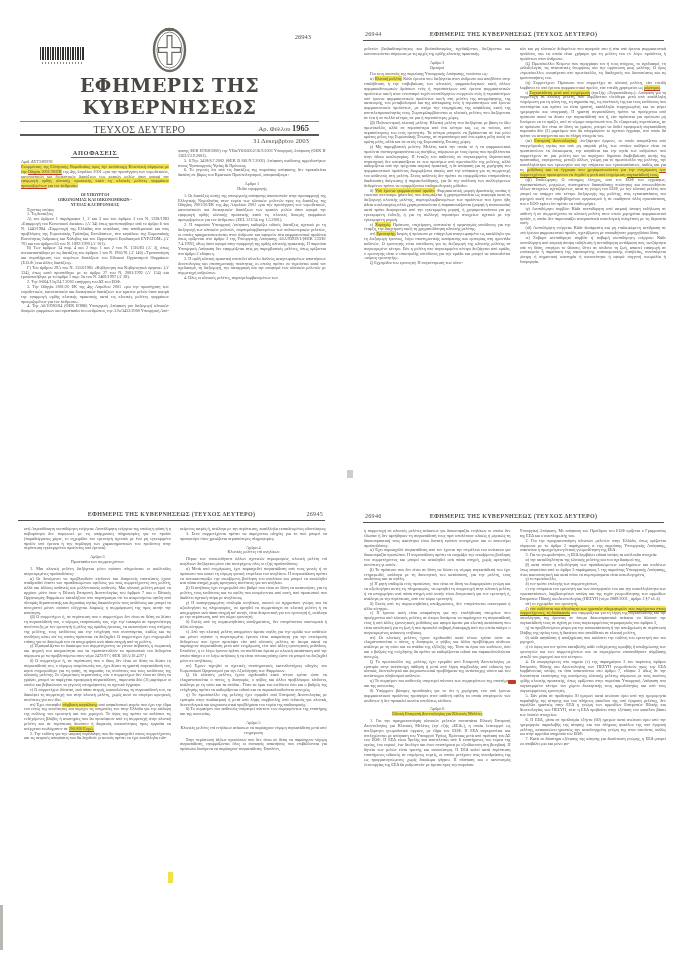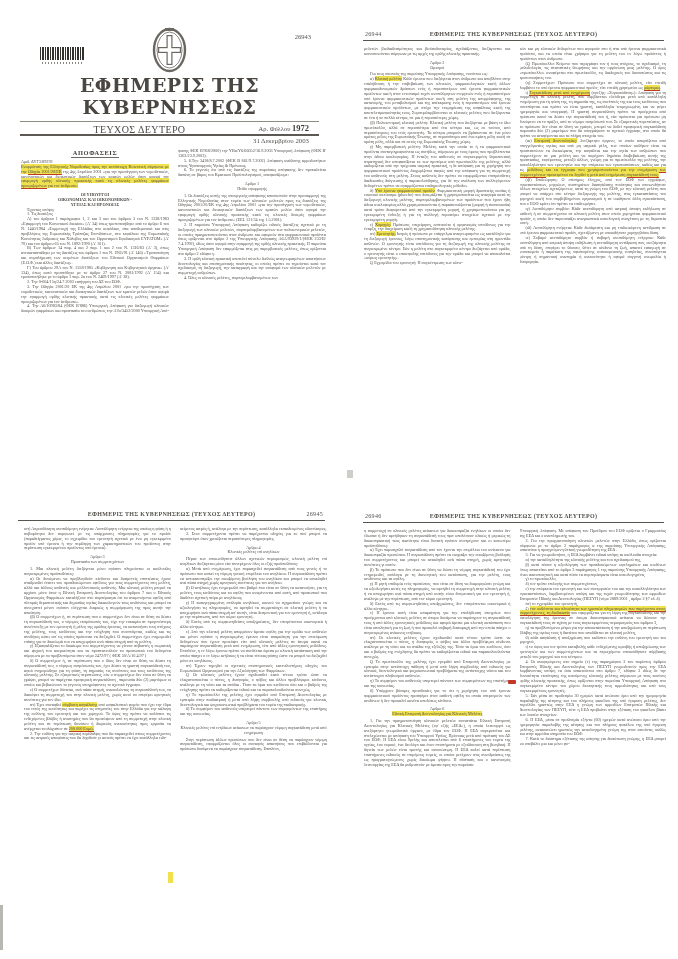--- a/index.html
+++ b/index.html
@@ -84,21 +84,21 @@
       <ellipse cx="18.5" cy="24" rx="12.5" ry="18" fill="none" stroke="#6b6861" stroke-width="0.8"></ellipse>
       <rect x="15.5" y="9" width="6" height="30" fill="#6b6861"></rect>
       <rect x="7" y="21" width="23" height="6" fill="#6b6861"></rect>
       <rect x="16.7" y="10.2" width="3.6" height="27.6" fill="#fff"></rect>
       <rect x="8.2" y="22.2" width="20.6" height="3.6" fill="#fff"></rect>
       <rect x="14" y="2" width="9" height="3" fill="#6b6861"></rect>
     </svg>
     <div class="mast-title">ΕΦΗΜΕΡΙΣ ΤΗΣ ΚΥΒΕΡΝΗΣΕΩΣ</div>
     <div class="rule-a"></div>
     <div class="issue-type">ΤΕΥΧΟΣ ΔΕΥΤΕΡΟ</div>
-    <div class="issue-no"><span>Αρ. Φύλλου</span> <b>1972</b></div>
+    <div class="issue-no"><span>Αρ. Φύλλου</span> <b>1965</b></div>
     <div class="rule-b"></div>
     <div class="mast-date">31 Δεκεμβρίου 2003</div>
     <div class="cols">
       <div class="col">
           <div class="blk apo"><span class="seg">ΑΠΟΦΑΣΕΙΣ</span></div>
           <div class="blk p0"><span class="seg">Αριθ. ΔΥΓ3/89292</span></div>
           <div class="blk p0"><span class="seg hl">Εναρμόνιση της Ελληνικής Νομοθεσίας προς την αντίστοιχη Κοινοτική σύμφωνα με την </span><span class="seg hl red">Οδηγία 2001/20/ΕΚ</span><span class="seg"> της 4ης Απριλίου 2001 «για την προσέγγιση των νομοθετικών, κανονιστικών και διοικητικών διατάξεων των κρατών μελών όσον αφορά την </span><span class="seg hl">εφαρμογή ορθής κλινικής πρακτικής κατά τις κλινικές μελέτες φαρμάκων </span><span class="seg hl red">προοριζομένων</span><span class="seg hl"> για τον άνθρωπο»</span></div>
           <div class="blk cbt"><span class="seg">ΟΙ ΥΠΟΥΡΓΟΙ</span></div>
           <div class="blk cb"><span class="seg">ΟΙΚΟΝΟΜΙΑΣ ΚΑΙ ΟΙΚΟΝΟΜΙΚΩΝ -</span></div>
           <div class="blk cb"><span class="seg">ΥΓΕΙΑΣ ΚΑΙ ΠΡΟΝΟΙΑΣ</span></div>

